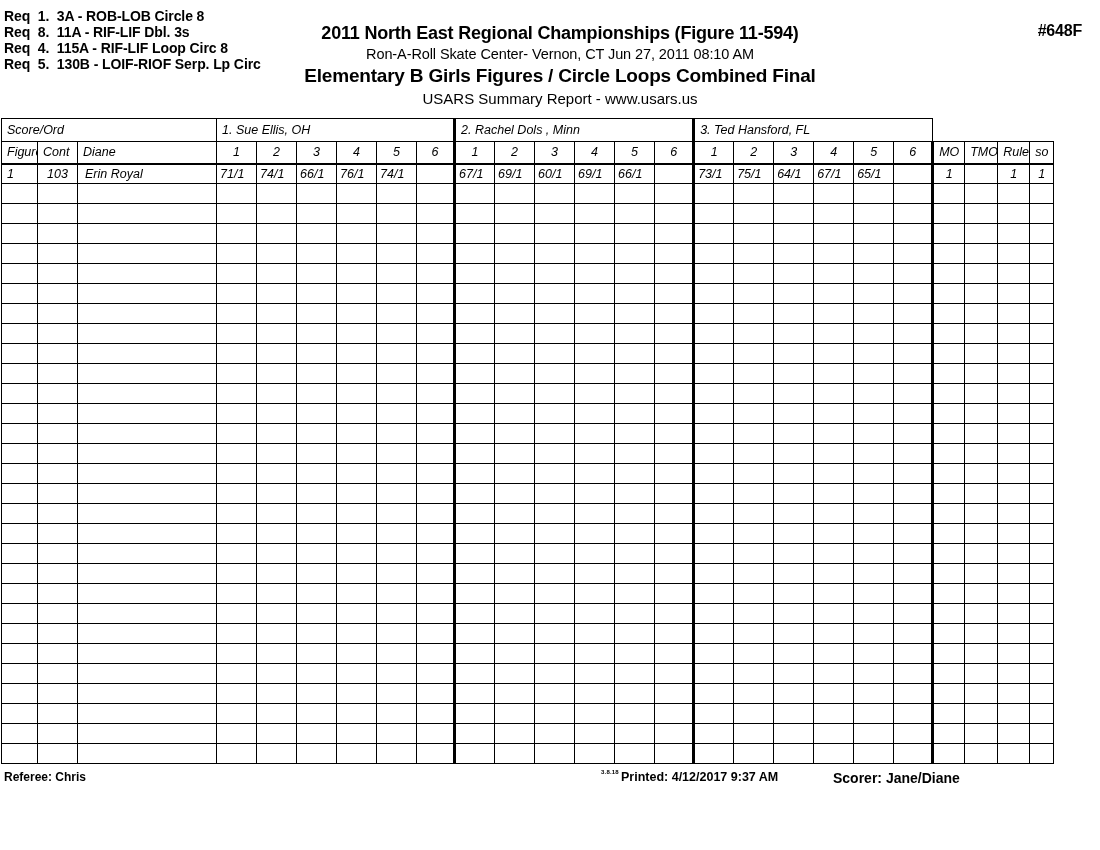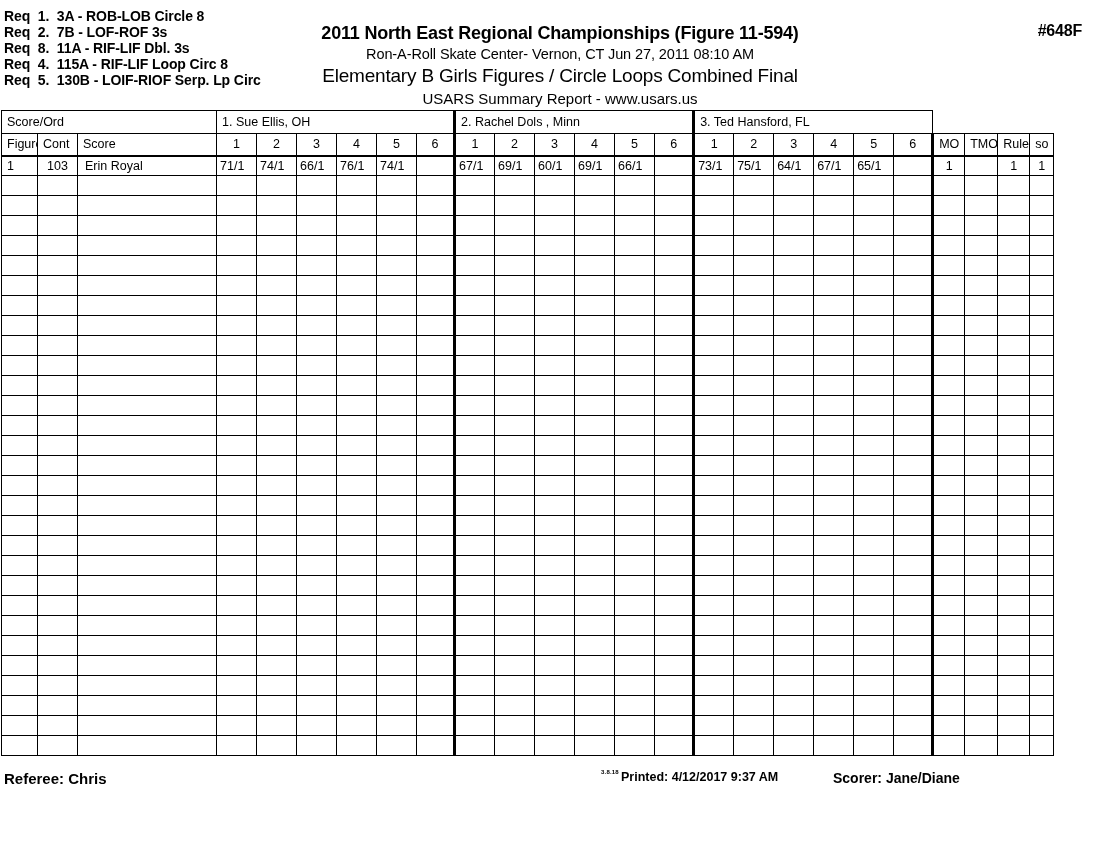--- a/index.html
+++ b/index.html
@@ -46,21 +46,21 @@
   }
   .title-venue {
     font-size: 14.5px;
     font-weight: normal;
     line-height: 20px;
     letter-spacing: -0.1px;
     text-align: center;
   }
   .title-event {
     font-size: 19px;
-    font-weight: normal;
+    font-weight: bold;
     line-height: 24px;
     letter-spacing: -0.2px;
   }
   .title-report {
     font-size: 15px;
     font-weight: normal;
     line-height: 22px;
   }
 
   .event-code {
@@ -69,22 +69,23 @@
     top: 22px;
     font-size: 16px;
     font-weight: bold;
     letter-spacing: -0.2px;
   }
 
   
   .sheet {
     position: absolute;
     left: 1px;
-    top: 110px;
+    top: 118px;
     width: 1046px;
+    font-style: italic;
   }
   table.grid {
     border-collapse: collapse;
     table-layout: fixed;
     width: 1046px;
     font-size: 12.5px;
   }
   table.grid td, table.grid th {
     border: 1px solid #000;
     padding: 0;
@@ -134,21 +135,21 @@
     position: absolute;
     left: 0;
     top: 768px;
     width: 1100px;
     height: 22px;
   }
   .footer-ref {
     position: absolute;
     left: 4px;
     top: 2px;
-    font-size: 15px;
+    font-size: 12px;
     font-weight: bold;
   }
   .footer-ver {
     position: absolute;
     left: 601px;
     top: 1px;
     font-size: 6px;
     font-weight: bold;
     letter-spacing: 0.2px;
   }
@@ -165,21 +166,20 @@
     top: 2px;
     font-size: 14px;
     font-weight: bold;
   }
 </style>
 </head>
 <body>
 
 <div class="req-block">
   <div class="req-line">Req  1.  3A - ROB-LOB Circle 8</div>
-  <div class="req-line">Req  2.  7B - LOF-ROF 3s</div>
   <div class="req-line">Req  8.  11A - RIF-LIF Dbl. 3s</div>
   <div class="req-line">Req  4.  115A - RIF-LIF Loop Circ 8</div>
   <div class="req-line">Req  5.  130B - LOIF-RIOF Serp. Lp Circ</div>
 </div>
 
 <div class="title-block">
   <div class="title-main">2011 North East Regional Championships (Figure  11-594)</div>
   <div class="title-venue">Ron-A-Roll Skate Center- Vernon, CT  Jun 27, 2011  08:10 AM</div>
   <div class="title-event">Elementary B Girls Figures / Circle Loops Combined Final</div>
   <div class="title-report">USARS Summary Report - www.usars.us</div>
@@ -222,21 +222,21 @@
         <td class="judge-title" colspan="3" style="border-left:1px solid #000;border-top:1px solid #000;border-right:none;border-bottom:none;">Score/Ord</td>
         <td class="judge-title" colspan="6" style="border-top:1px solid #000;border-right:none;border-bottom:none;">1.  Sue Ellis,   OH</td>
         <td class="judge-title sep-left" colspan="6" style="border-top:1px solid #000;border-right:none;border-bottom:none;">2.  Rachel Dols ,  Minn</td>
         <td class="judge-title sep-left" colspan="6" style="border-top:1px solid #000;border-right:1px solid #000;border-bottom:none;margin-left:24px;">3.  Ted Hansford, FL</td>
         <td class="spacer-top" colspan="4"></td>
       </tr>
 
       <tr>
         <td class="hdr hdr-left">Figure</td>
         <td class="hdr hdr-left">Cont</td>
-        <td class="hdr hdr-left">Score</td>
+        <td class="hdr hdr-left">Diane</td>
 
         <td class="hdr">1</td>
         <td class="hdr">2</td>
         <td class="hdr">3</td>
         <td class="hdr">4</td>
         <td class="hdr">5</td>
         <td class="hdr">6</td>
 
         <td class="hdr sep-left">1</td>
         <td class="hdr">2</td>

